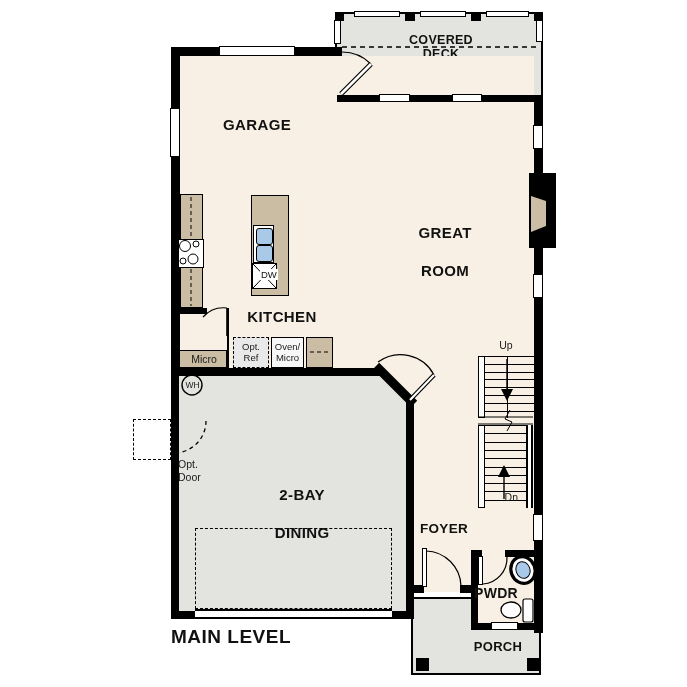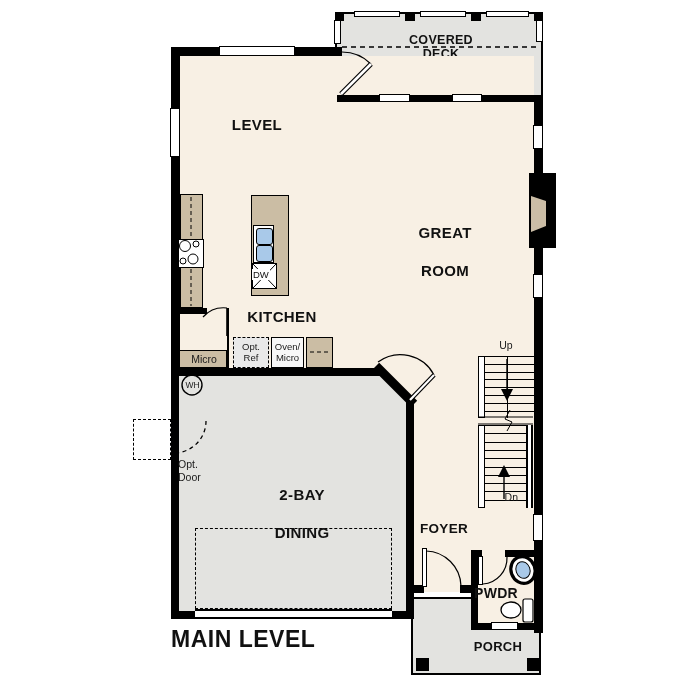--- a/index.html
+++ b/index.html
@@ -56,42 +56,42 @@
   <div class="wall z20" style="left:337px;top:95px;width:206px;height:7px;"></div>
 
   <div class="win z20" style="left:219px;top:46px;width:76px;height:10px;"></div>
   <div class="win z20" style="left:170px;top:108px;width:10px;height:49px;"></div>
   <div class="win z20" style="left:533px;top:125px;width:10px;height:24px;"></div>
   <div class="win z20" style="left:533px;top:274px;width:10px;height:24px;"></div>
   <div class="win z20" style="left:533px;top:514px;width:10px;height:27px;"></div>
   <div class="win z20" style="left:379px;top:94px;width:31px;height:8px;"></div>
   <div class="win z20" style="left:452px;top:94px;width:30px;height:8px;"></div>
 
-  <div class="room-label z20" style="left:207px;top:115px;width:100px;">LEVEL</div>
+  <div class="room-label z20" style="left:207px;top:115px;width:100px;">GARAGE</div>
   <div class="room-label z20" style="left:232px;top:307px;width:100px;">KITCHEN</div>
   <div class="room-label z20" style="left:376px;top:204px;width:120px;">
     <span>GREAT</span><br>
     <span>ROOM</span>
   </div>
   <div class="sub-label z20" style="left:409px;top:522px;width:70px;font-size:13.5px;">FOYER</div>
 
   <div class="counter z20" style="left:180px;top:194px;width:23px;height:114px;"></div>
   <div class="win z20" style="left:178px;top:239px;width:26px;height:29px;"></div>
 
   <div class="wall z20" style="left:176px;top:308px;width:31px;height:6px;"></div>
   <div class="wall z20" style="left:227px;top:308px;width:2px;height:60px;"></div>
   <div class="counter z20" style="left:180px;top:350px;width:47px;height:18px;border-left:none;"></div>
   <div class="tiny z20" style="left:181px;top:353px;width:46px;text-align:center;">Micro</div>
 
   <div class="counter z20" style="left:251px;top:195px;width:38px;height:101px;"></div>
   <div class="win z20" style="left:253px;top:225px;width:21px;height:38px;"></div>
   <div class="abs z20" style="left:256px;top:228px;width:15px;height:15px;background:#a9c9e9;border:1px solid #000;border-radius:3px;"></div>
   <div class="abs z20" style="left:256px;top:245px;width:15px;height:15px;background:#a9c9e9;border:1px solid #000;border-radius:3px;"></div>
   <div class="win z20" style="left:252px;top:263px;width:25px;height:26px;"></div>
-  <div class="abs z40" style="left:252px;top:269px;width:15px;text-align:right;font-size:9.5px;">
+  <div class="abs z40" style="left:252px;top:269px;width:15px;text-align:right;font-size:9.5px;padding-left:8px;">
     <span style="background:#fff;padding:0 1px;">DW</span>
   </div>
 
   <div class="abs z20 box-label" style="left:233px;top:337px;width:36px;height:31px;background:#e9e9e9;border:1.5px dashed #000;box-sizing:border-box;">
     <span>Opt.</span>
     <span>Ref</span>
   </div>
   <div class="abs z20 box-label" style="left:271px;top:337px;width:33px;height:31px;background:#f7f7f7;border:1px solid #000;box-sizing:border-box;">
     <span>Oven/</span>
     <span>Micro</span>
@@ -138,21 +138,21 @@
   <div class="wall z20" style="left:471px;top:623px;width:72px;height:7px;"></div>
   <div class="win z20" style="left:491px;top:622px;width:27px;height:8px;"></div>
   <div class="door-leaf z20" style="left:478px;top:556px;width:5px;height:29px;"></div>
   <div class="sub-label z40" style="left:466px;top:586px;width:60px;font-size:14px;">PWDR</div>
 
   <div class="floor-ex" style="left:411px;top:597px;width:130px;height:78px;z-index:5;"></div>
   <div class="post" style="left:416px;top:658px;width:13px;height:13px;z-index:6;"></div>
   <div class="post" style="left:527px;top:658px;width:13px;height:13px;z-index:6;"></div>
   <div class="sub-label" style="left:448px;top:640px;width:100px;z-index:6;">PORCH</div>
 
-  <div class="abs" style="left:171px;top:626px;font-weight:bold;font-size:23px;letter-spacing:.5px;">MAIN LEVEL</div>
+  <div class="abs" style="left:171px;top:626px;font-weight:bold;font-size:19px;letter-spacing:.5px;">MAIN LEVEL</div>
 
   <svg id="fixtures-svg" width="687" height="687">
 
     <line x1="342" y1="47" x2="536" y2="47" stroke="#000" stroke-width="1.3" stroke-dasharray="5,4"></line>
 
     <path d="M342,52 A41,41 0 0 1 371,64" fill="none" stroke="#000" stroke-width="1.2"></path>
     <line x1="341" y1="94" x2="371" y2="64" stroke="#000" stroke-width="5"></line>
     <line x1="341" y1="94" x2="371" y2="64" stroke="#fff" stroke-width="2.6"></line>
 
     <line x1="227" y1="308" x2="227" y2="336" stroke="#000" stroke-width="1.6"></line>

